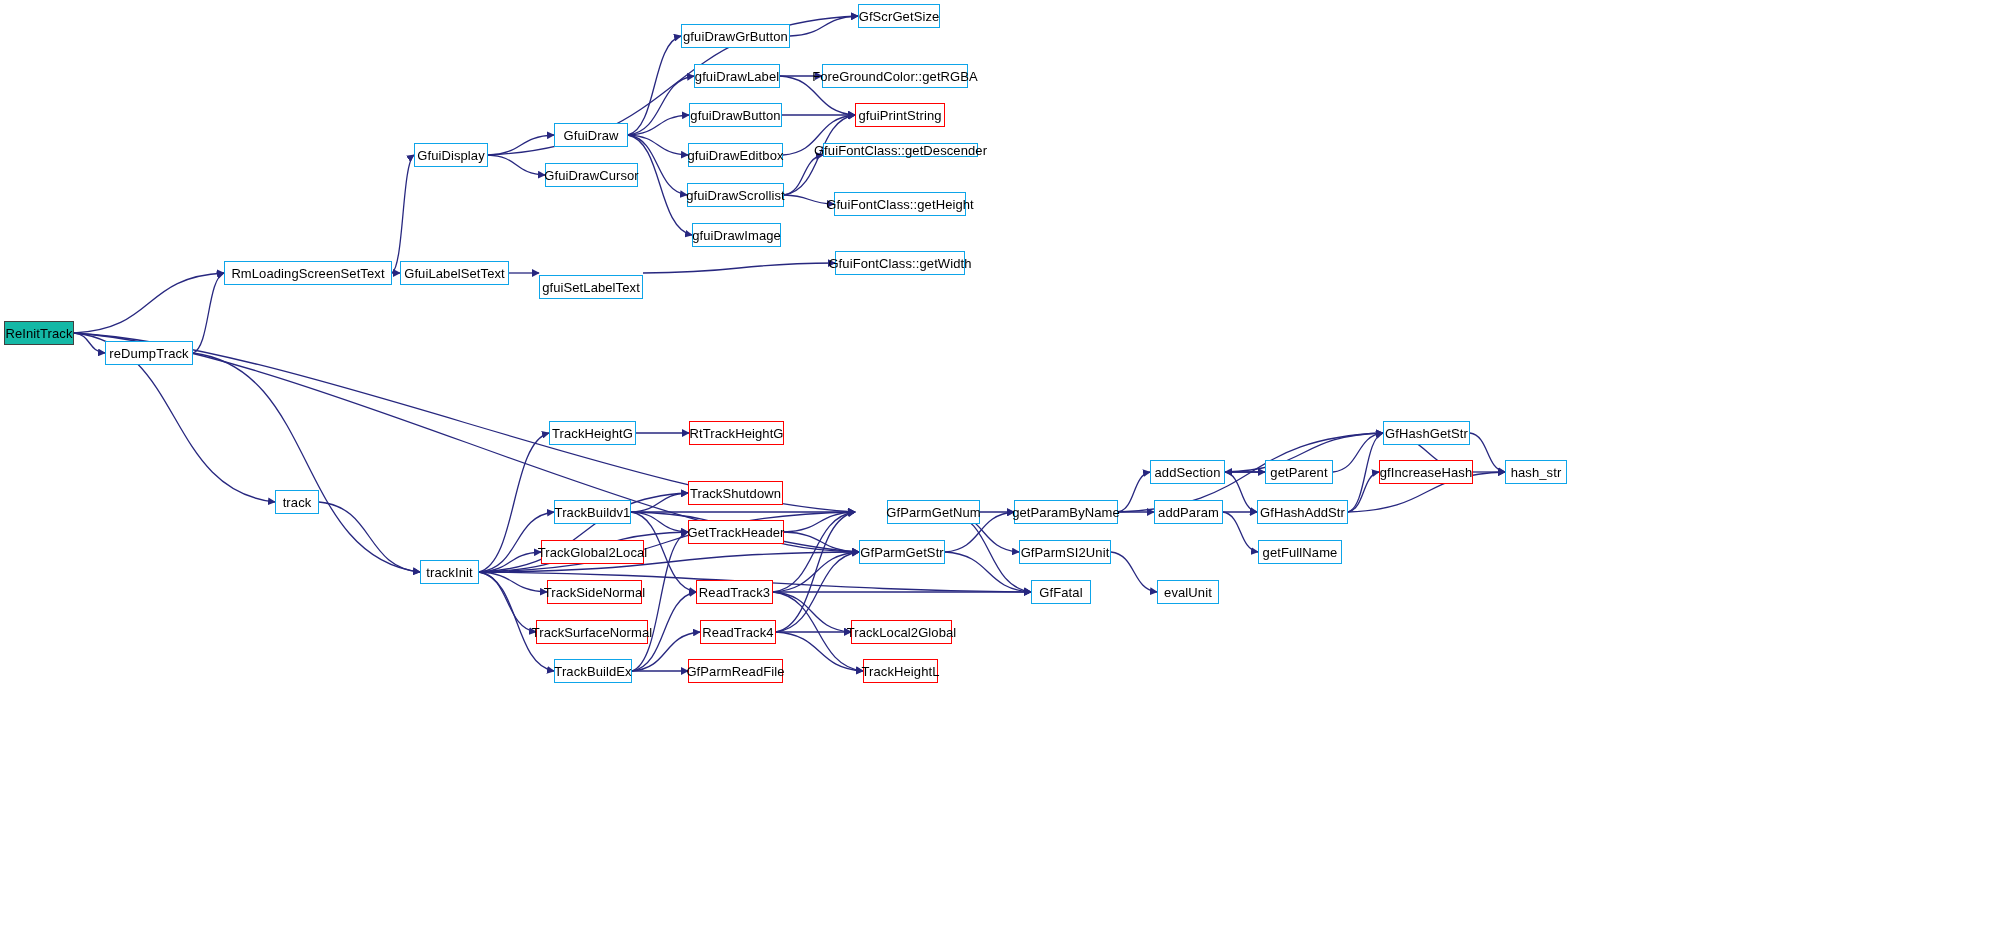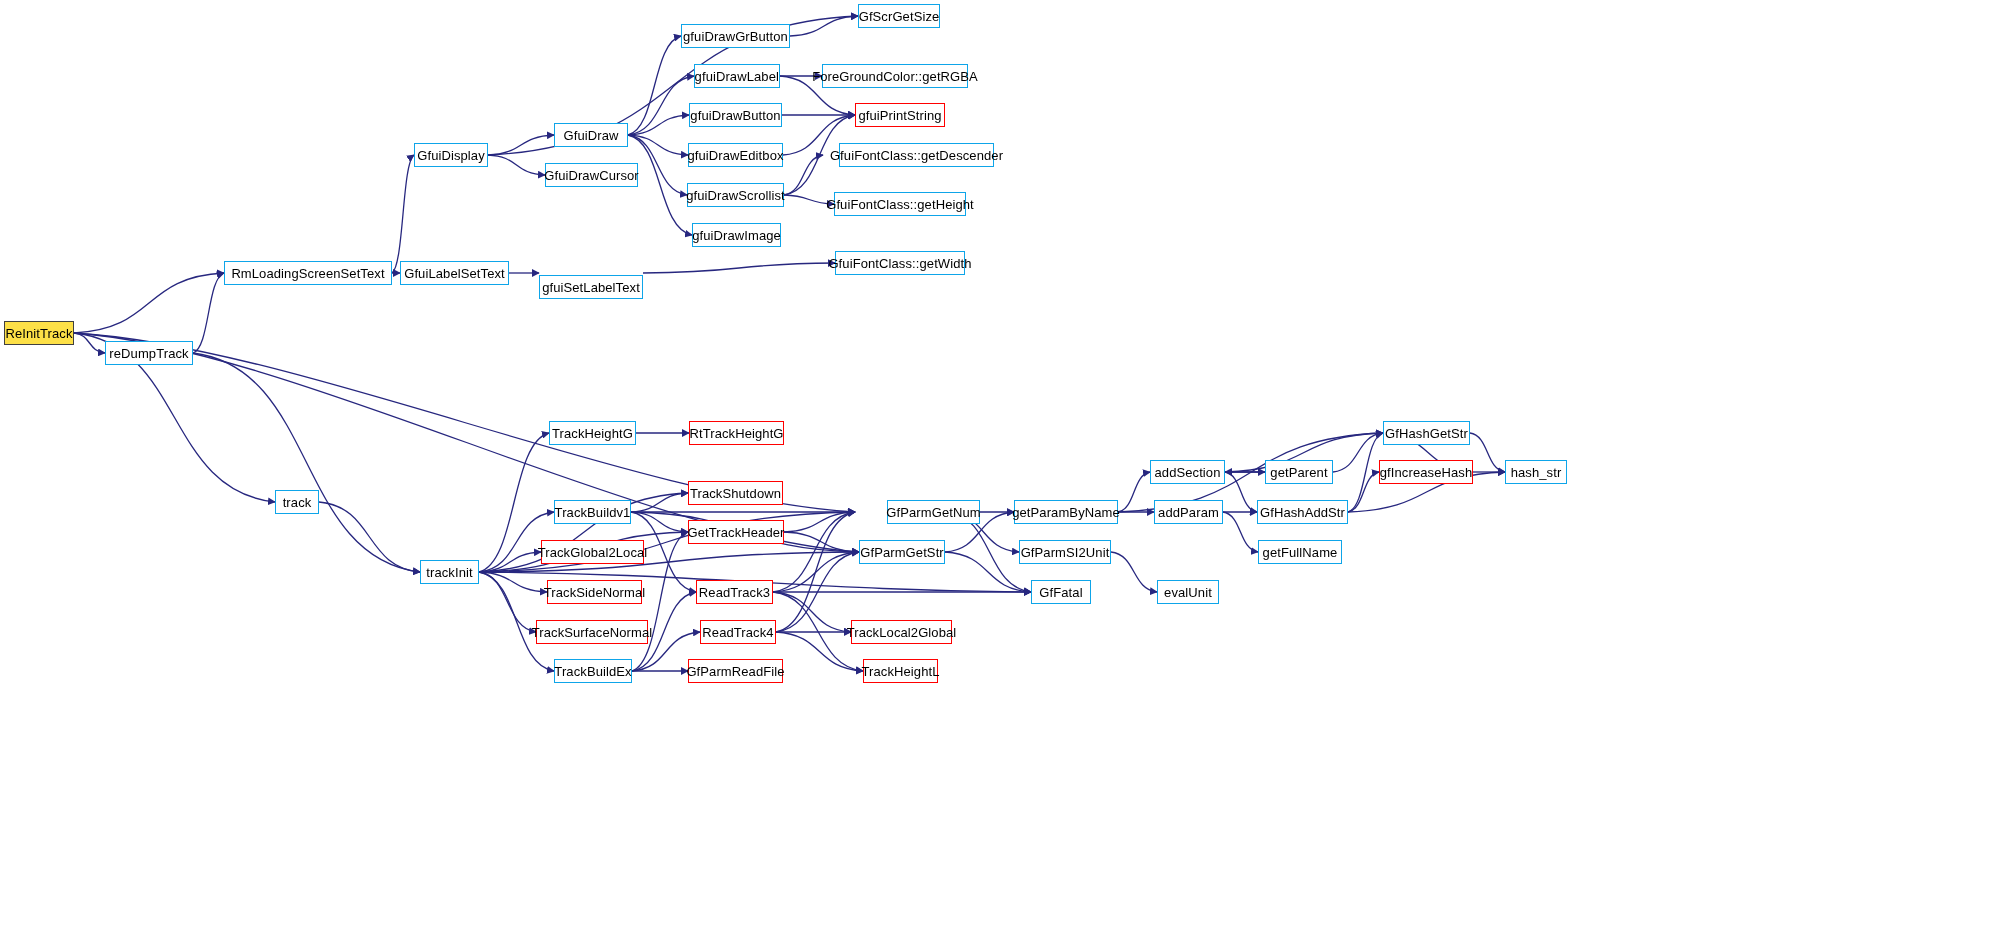--- a/index.html
+++ b/index.html
@@ -35,21 +35,21 @@
     align-items: center;
     justify-content: center;
     white-space: nowrap;
     letter-spacing: 0.1px;
     z-index: 5;
   }
   .node.red {
     border-color: #ff0000;
   }
   .node.root {
-    background: #fde047;
+    background: #14b8a6;
     border-color: #404040;
   }
   .node .lbl {
     pointer-events: none;
   }
 </style>
 </head>
 <body>
 
 <div id="canvas">
@@ -166,21 +166,21 @@
       </div>
       <div class="node" style="left: 554px; top: 123px; width: 74px; height: 24px;">
         <span class="lbl">GfuiDraw</span>
       </div>
       <div class="node" style="left: 545px; top: 163px; width: 93px; height: 24px;">
         <span class="lbl">GfuiDrawCursor</span>
       </div>
       <div class="node" style="left: 681px; top: 24px; width: 109px; height: 24px;">
         <span class="lbl">gfuiDrawGrButton</span>
       </div>
-      <div class="node" style="left: 694px; top: 64px; width: 86px; height: 24px; justify-content: flex-end;">
+      <div class="node" style="left: 694px; top: 64px; width: 86px; height: 24px;">
         <span class="lbl">gfuiDrawLabel</span>
       </div>
       <div class="node" style="left: 689px; top: 103px; width: 93px; height: 24px;">
         <span class="lbl">gfuiDrawButton</span>
       </div>
       <div class="node" style="left: 688px; top: 143px; width: 95px; height: 24px;">
         <span class="lbl">gfuiDrawEditbox</span>
       </div>
       <div class="node" style="left: 687px; top: 183px; width: 97px; height: 24px;">
         <span class="lbl">gfuiDrawScrollist</span>
@@ -190,21 +190,21 @@
       </div>
       <div class="node" style="left: 858px; top: 4px; width: 82px; height: 24px;">
         <span class="lbl">GfScrGetSize</span>
       </div>
       <div class="node" style="left: 822px; top: 64px; width: 146px; height: 24px;">
         <span class="lbl">ForeGroundColor::getRGBA</span>
       </div>
       <div class="node red" style="left: 855px; top: 103px; width: 90px; height: 24px;">
         <span class="lbl">gfuiPrintString</span>
       </div>
-      <div class="node" style="left: 823px; top: 143px; width: 155px; height: 24px; margin-left: 16px;">
+      <div class="node" style="left: 823px; top: 143px; width: 155px; height: 14px;">
         <span class="lbl">GfuiFontClass::getDescender</span>
       </div>
       <div class="node" style="left: 834px; top: 192px; width: 132px; height: 24px;">
         <span class="lbl">GfuiFontClass::getHeight</span>
       </div>
       <div class="node" style="left: 835px; top: 251px; width: 130px; height: 24px;">
         <span class="lbl">GfuiFontClass::getWidth</span>
       </div>
       <div class="node" style="left: 275px; top: 490px; width: 44px; height: 24px;">
         <span class="lbl">track</span>

